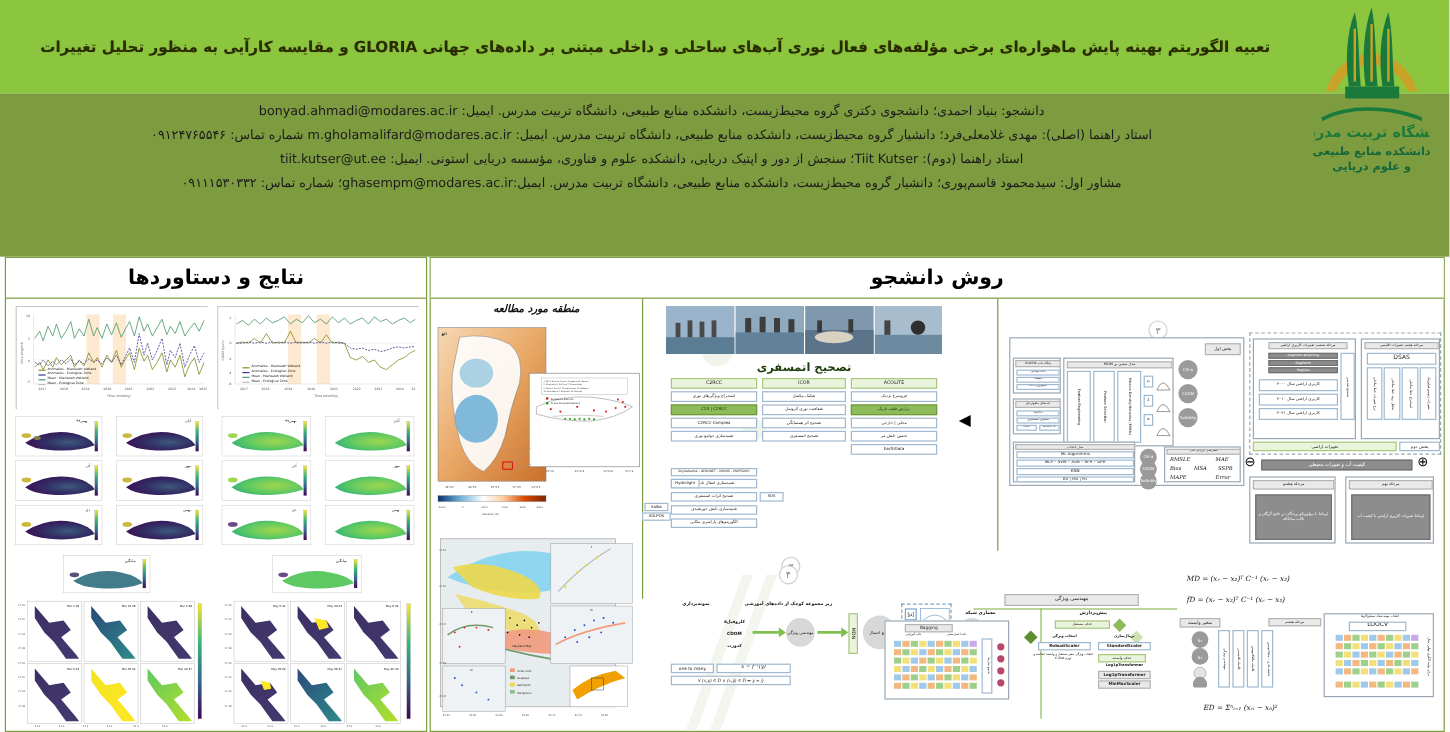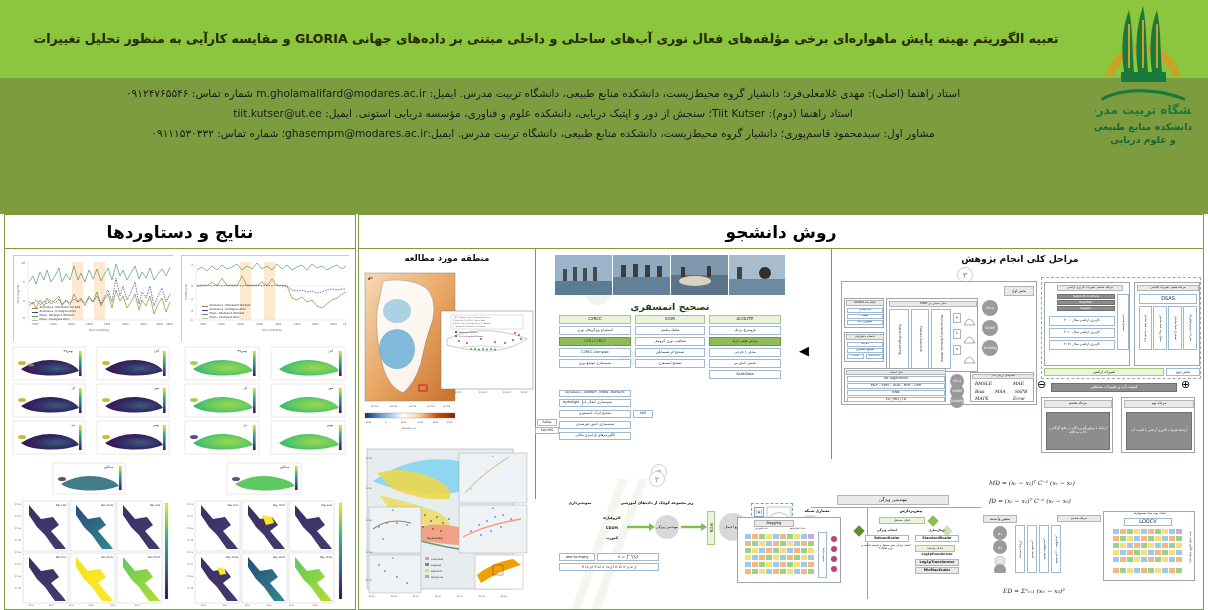--- a/index.html
+++ b/index.html
@@ -126,20 +126,21 @@
 
 <div id="poster">
 
   <div class="title-band">
     <div class="title-text">
       <div>تعبیه الگوریتم بهینه پایش ماهواره‌ای برخی مؤلفه‌های فعال نوری آب‌های ساحلی و داخلی مبتنی بر داده‌های جهانی GLORIA و مقایسه کارآیی به منظور تحلیل تغییرات</div>
     </div>
   </div>
 
   <div class="author-band">
+    <div class="author-line">دانشجو: بنیاد احمدی؛ دانشجوی دکتری گروه محیط‌زیست، دانشکده منابع طبیعی، دانشگاه تربیت مدرس. ایمیل: bonyad.ahmadi@modares.ac.ir</div>
     <div class="author-line">استاد راهنما (اصلی): مهدی غلامعلی‌فرد؛ دانشیار گروه محیط‌زیست، دانشکده منابع طبیعی، دانشگاه تربیت مدرس. ایمیل: m.gholamalifard@modares.ac.ir شماره تماس: ۰۹۱۲۴۷۶۵۵۴۶</div>
     <div class="author-line">استاد راهنما (دوم): Tiit Kutser؛ سنجش از دور و اپتیک دریایی، دانشکده علوم و فناوری، مؤسسه دریایی استونی. ایمیل: tiit.kutser@ut.ee</div>
     <div class="author-line">مشاور اول: سیدمحمود قاسم‌پوری؛ دانشیار گروه محیط‌زیست، دانشکده منابع طبیعی، دانشگاه تربیت مدرس. ایمیل:ghasempm@modares.ac.ir؛ شماره تماس: ۰۹۱۱۱۵۳۰۳۳۲</div>
   </div>
 
   <div class="logo-box">
     <svg width="96" height="118" viewBox="0 0 96 118">
       <path d="M10 74 A40 46 0 0 1 86 74 L78 74 A33 38 0 0 0 18 74 Z" fill="#c9a227"></path>
       <g fill="#1a7a3c">
         <path d="M34 8 C27 26 26 48 29 70 L39 70 C37 48 38 26 34 8 Z"></path>
@@ -532,21 +533,21 @@
       <div class="sec-body">
 
         <div class="v-div" style="left:176px; height:250px;"></div>
         <div class="v-div" style="left:472px; height:210px;"></div>
 
         <div class="deco-circle" style="left:226px; top:30px; width:26px; height:26px;"></div>
         <div class="deco-circle" style="left:260px; top:100px; width:18px; height:18px;"></div>
         <div class="deco-stripe" style="left:236px; top:230px; width:9px; height:130px;"></div>
         <div class="deco-stripe" style="left:256px; top:230px; width:9px; height:130px;"></div>
 
-        <div class="sub-title" style="left:2px; top:4px; width:172px; position:absolute;">منطقه مورد مطالعه</div>
+        <div class="sub-title" style="left:2px; top:4px; width:172px; position:absolute;font-style:italic;">منطقه مورد مطالعه</div>
 
         <svg style="position:absolute; left:4px; top:18px;" width="172" height="175">
           <defs>
             <linearGradient id="terr" x1="0" y1="0" x2="1" y2="1">
               <stop offset="0" stop-color="#f7d9b5"></stop>
                 <stop offset=".5" stop-color="#e8a765"></stop>
               <stop offset="1" stop-color="#c96f2a"></stop>
             </linearGradient>
             <linearGradient id="elev" x1="0" y1="0" x2="1" y2="0">
               <stop offset="0" stop-color="#08306b"></stop>
@@ -785,21 +786,20 @@
         <div class="fbox" style="left:200px; top:161px; width:72px; height:8px;">تصحیح اثرات اتمسفری</div>
         <div class="fbox white" style="left:274px; top:161px; width:20px; height:8px; font-size:3.2px;">SOS</div>
         <div class="fbox" style="left:200px; top:172px; width:72px; height:8px;">شبیه‌سازی تابش خورشیدی</div>
         <div class="fbox white" style="left:178px; top:170px; width:20px; height:7px; font-size:3.2px;">Salba</div>
         <div class="fbox" style="left:200px; top:183px; width:72px; height:8px;">الگوریتم‌های پارامتری مکانی</div>
         <div class="fbox white" style="left:176px; top:178px; width:24px; height:7px; font-size:3.2px;">SOLPOS</div>
 
         <div class="stepnum" style="left:292px; top:215px;">۳</div>
         <div class="arrow-blk" style="left:440px; top:95px;">◀</div>
 
-        <div class="sub-title" style="position:absolute; left:480px; top:4px; width:362px; font-size:9.4px;">مراحل کلی انجام پژوهش</div>
         <div class="stepnum" style="left:598px; top:18px;">۳</div>
 
         <div class="panel" style="left:482px; top:32px; width:196px; height:124px;">
           <div class="fbox lgrey" style="left:162px; top:4px; width:30px; height:10px; font-size:3.6px;">بخش اول</div>
 
           <div class="circle" style="left:140px; top:18px; width:16px; height:16px;">Chl-a</div>
           <div class="circle" style="left:140px; top:38px; width:16px; height:16px;">CDOM</div>
           <div class="circle" style="left:140px; top:58px; width:16px; height:16px;">Turbidity</div>
 
           <div class="panel" style="left:44px; top:16px; width:92px; height:74px;">

